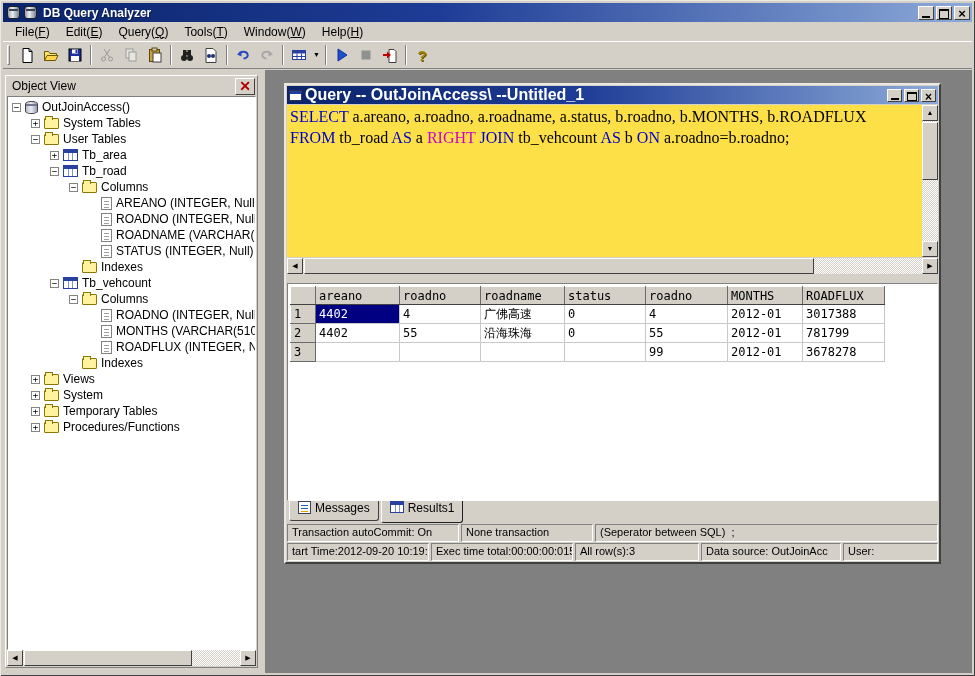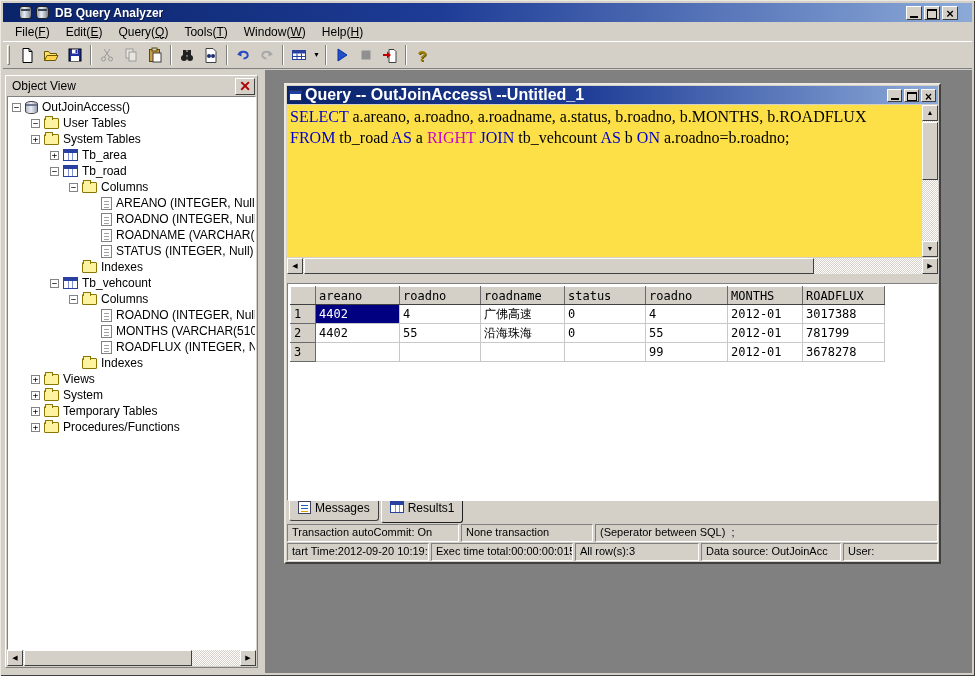--- a/index.html
+++ b/index.html
@@ -3,21 +3,21 @@
 <meta charset="utf-8">
 <style>
   html,body{margin:0;padding:0;background:#3a6ea5;}
   *{box-sizing:border-box;}
   .win{position:relative;width:975px;height:676px;background:#d4d0c8;
        font-family:"Liberation Sans",sans-serif;font-size:12px;color:#000;
        box-shadow:inset 1px 1px 0 #ece9e2, inset -1px -1px 0 #404040;overflow:hidden;}
   
   .tbar{position:absolute;left:3px;top:3px;right:3px;height:19px;
         background:linear-gradient(90deg,#0a246a 0%,#1e3c96 45%,#8caad8 100%);
-        display:flex;align-items:center;padding:0 14px;}
+        display:flex;align-items:center;padding:0 2px;}
   .appico{width:13px;height:13px;margin:0 2px;border:1px solid #222;border-radius:3px/5px;
           background:linear-gradient(90deg,#9aa0ad,#e8ecf2 40%,#7d8492);position:relative;}
   .appico::after{content:"";position:absolute;left:1px;right:1px;top:2px;height:2px;background:#3d4454;}
   .ttl{color:#fff;font-weight:bold;font-size:12px;margin-left:4px;flex:1;
        text-shadow:1px 1px 0 rgba(0,0,0,.4);white-space:nowrap;}
   .wbtns{display:flex;gap:2px;}
   .wbtn{width:16px;height:14px;background:#d4d0c8;border:1px solid;
         border-color:#fff #404040 #404040 #fff;position:relative;text-align:center;}
   .wbtn.min::before{content:"";display:block;width:8px;height:2px;background:#000;margin:9px auto 0;}
   .wbtn.max::before{content:"";display:block;width:8px;height:7px;border:1px solid #000;border-top:2px solid #000;margin:2px auto 0;}
@@ -277,28 +277,28 @@
         <span class="htxt">Object View</span>
         <span class="objx"></span>
       </div>
       <div class="tree">
         <div class="trow lv0">
             <span class="exp minus"></span>
             <span class="ti i-db"></span>
             <span class="tlabel">OutJoinAccess()</span>
           </div>
         <div class="trow lv1">
+            <span class="exp plus"></span>
+            <span class="ti i-folder"></span>
+            <span class="tlabel">System Tables</span>
+          </div>
+        <div class="trow lv1">
             <span class="exp minus"></span>
             <span class="ti i-folder"></span>
             <span class="tlabel">User Tables</span>
-          </div>
-        <div class="trow lv1">
-            <span class="exp plus"></span>
-            <span class="ti i-folder"></span>
-            <span class="tlabel">System Tables</span>
           </div>
         <div class="trow lv2">
             <span class="exp plus"></span>
             <span class="ti i-table"></span>
             <span class="tlabel">Tb_area</span>
           </div>
         <div class="trow lv2">
             <span class="exp minus"></span>
             <span class="ti i-table"></span>
             <span class="tlabel">Tb_road</span>

